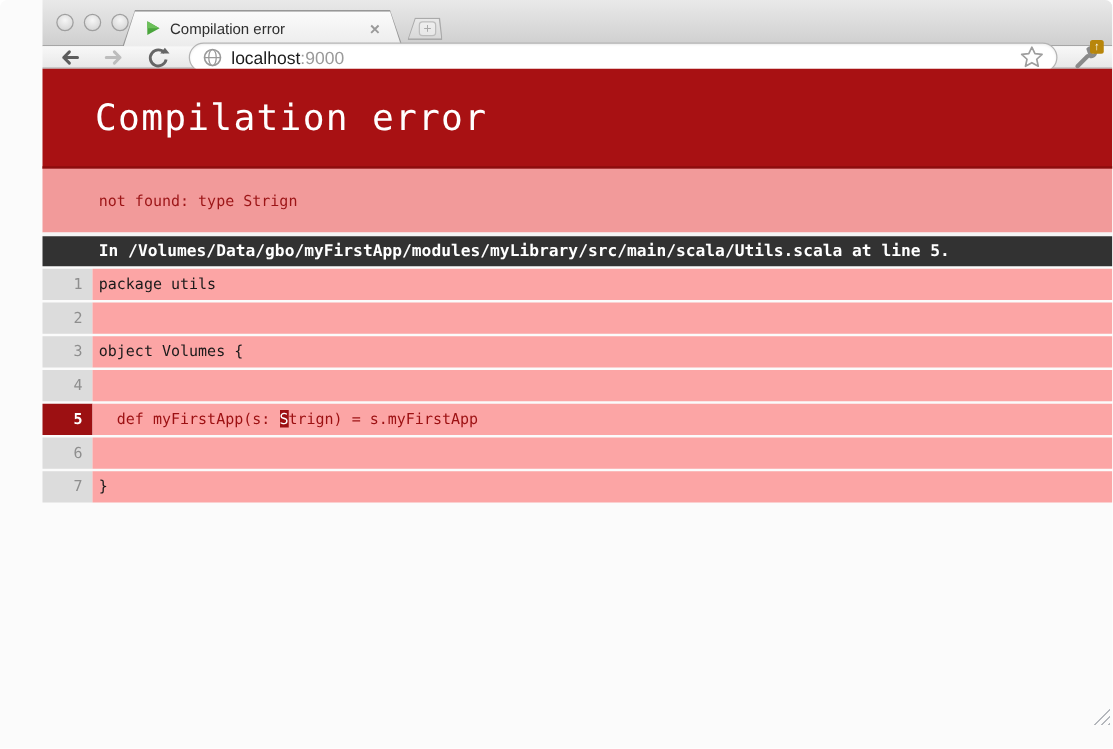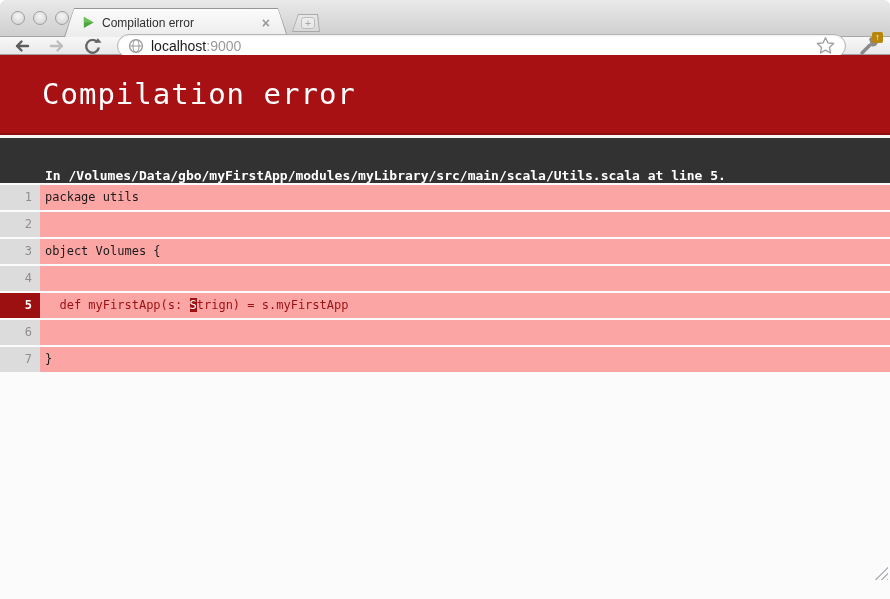--- a/index.html
+++ b/index.html
@@ -1,21 +1,21 @@
 <!DOCTYPE html>
 <html><head>
 <meta charset="utf-8">
 <style>
   * { margin:0; padding:0; box-sizing:border-box; }
   html,body { background:#ffffff; }
   body { font-family:"Liberation Sans", sans-serif; }
 
   .window {
     position:relative; width:890px; height:599px;
-    border-radius:6px 6px 0 0; overflow:hidden; background:#fbfbfb;
+    border-radius:6px 6px 0 0; overflow:hidden; background:#fbfbfb;padding-left:34px;
   }
 
   
   .titlebar {
     position:relative; height:37px;
     background:linear-gradient(#e9e9e9,#cfcfcf);
     border-bottom:1px solid #a6a6a6;
   }
   .traffic-lights { position:absolute; left:11px; top:11px; display:flex; gap:8px; }
   .light {
@@ -87,22 +87,22 @@
 
   .error-banner {
     height:51px; background:#f29a9a;
     display:flex; align-items:center; padding-left:45px;
   }
   .error-banner span { color:#9c1517; font-size:12px; }
 
   .banner-gap { height:3px; background:#f5f5f5; }
 
   .path-bar {
-    height:45px; background:#323232;
-    display:flex; align-items:flex-end; padding-left:45px;
+    height:24px; background:#323232;
+    display:flex; align-items:center; padding-left:45px;
   }
   .path-bar span { color:#ffffff; font-size:13px; font-weight:bold; white-space:nowrap; }
 
   .code-listing { padding-top:2px; }
   .code-row { display:flex; height:25px; margin-bottom:2px; }
   .gutter {
     flex:0 0 40px; background:#dcdcdc; color:#8e8e8e;
     font-size:12px; text-align:right; padding:5px 8px 0 0;
   }
   .code { flex:1 1 auto; background:#fca5a5; color:#1a1a1a; font-size:12px; padding:5px 0 0 5px; }
@@ -190,20 +190,23 @@
       </svg>
       <span class="badge">↑</span>
     </button>
   </div>
 
   <div class="content">
     <header class="error-header">
       <h1>Compilation error</h1>
     </header>
 
+    <div class="error-banner">
+      <span>not found: type Strign</span>
+    </div>
 
     <div class="banner-gap"></div>
 
     <div class="path-bar">
       <span>In /Volumes/Data/gbo/myFirstApp/modules/myLibrary/src/main/scala/Utils.scala at line 5.</span>
     </div>
 
     <div class="code-listing">
         <div class="code-row">
           <div class="gutter">1</div>

